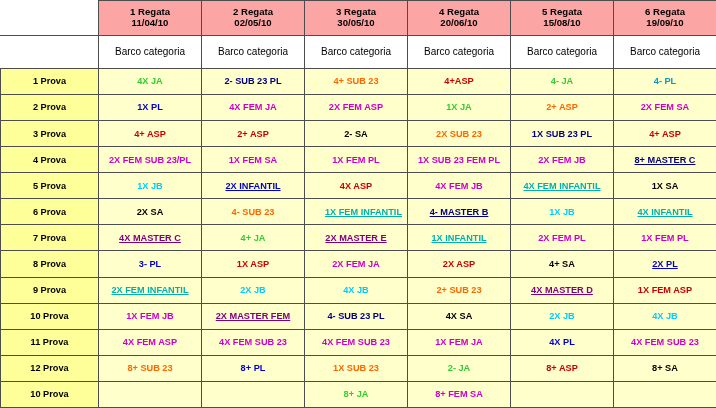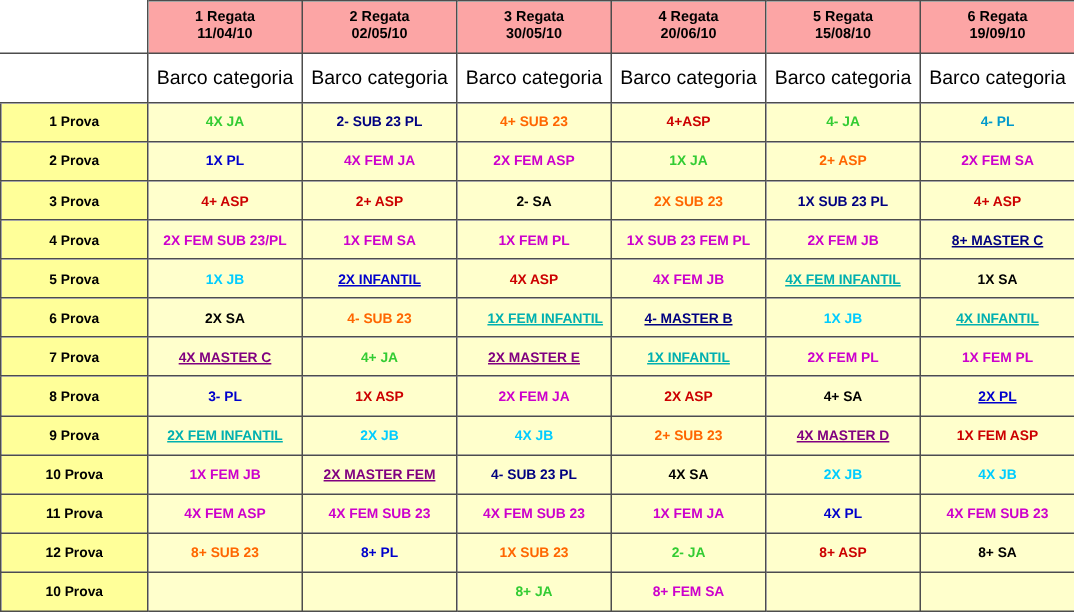--- a/index.html
+++ b/index.html
@@ -36,21 +36,21 @@
     height:32px;
     color:#000000;
   }
   tr.hdr-dates td.corner{
     background:#ffffff;
     border-left:1px solid #ffffff;
     border-top:1px solid #ffffff;
   }
   tr.hdr-cat td{
     background:#ffffff;
-    font-size:13px;
+    font-size:10px;
     height:30px;
     color:#000000;
   }
   tr.hdr-cat td.corner{
     background:#ffffff;
     border-left:1px solid #ffffff;
   }
   
   td.prova{
     background:#ffff99;

